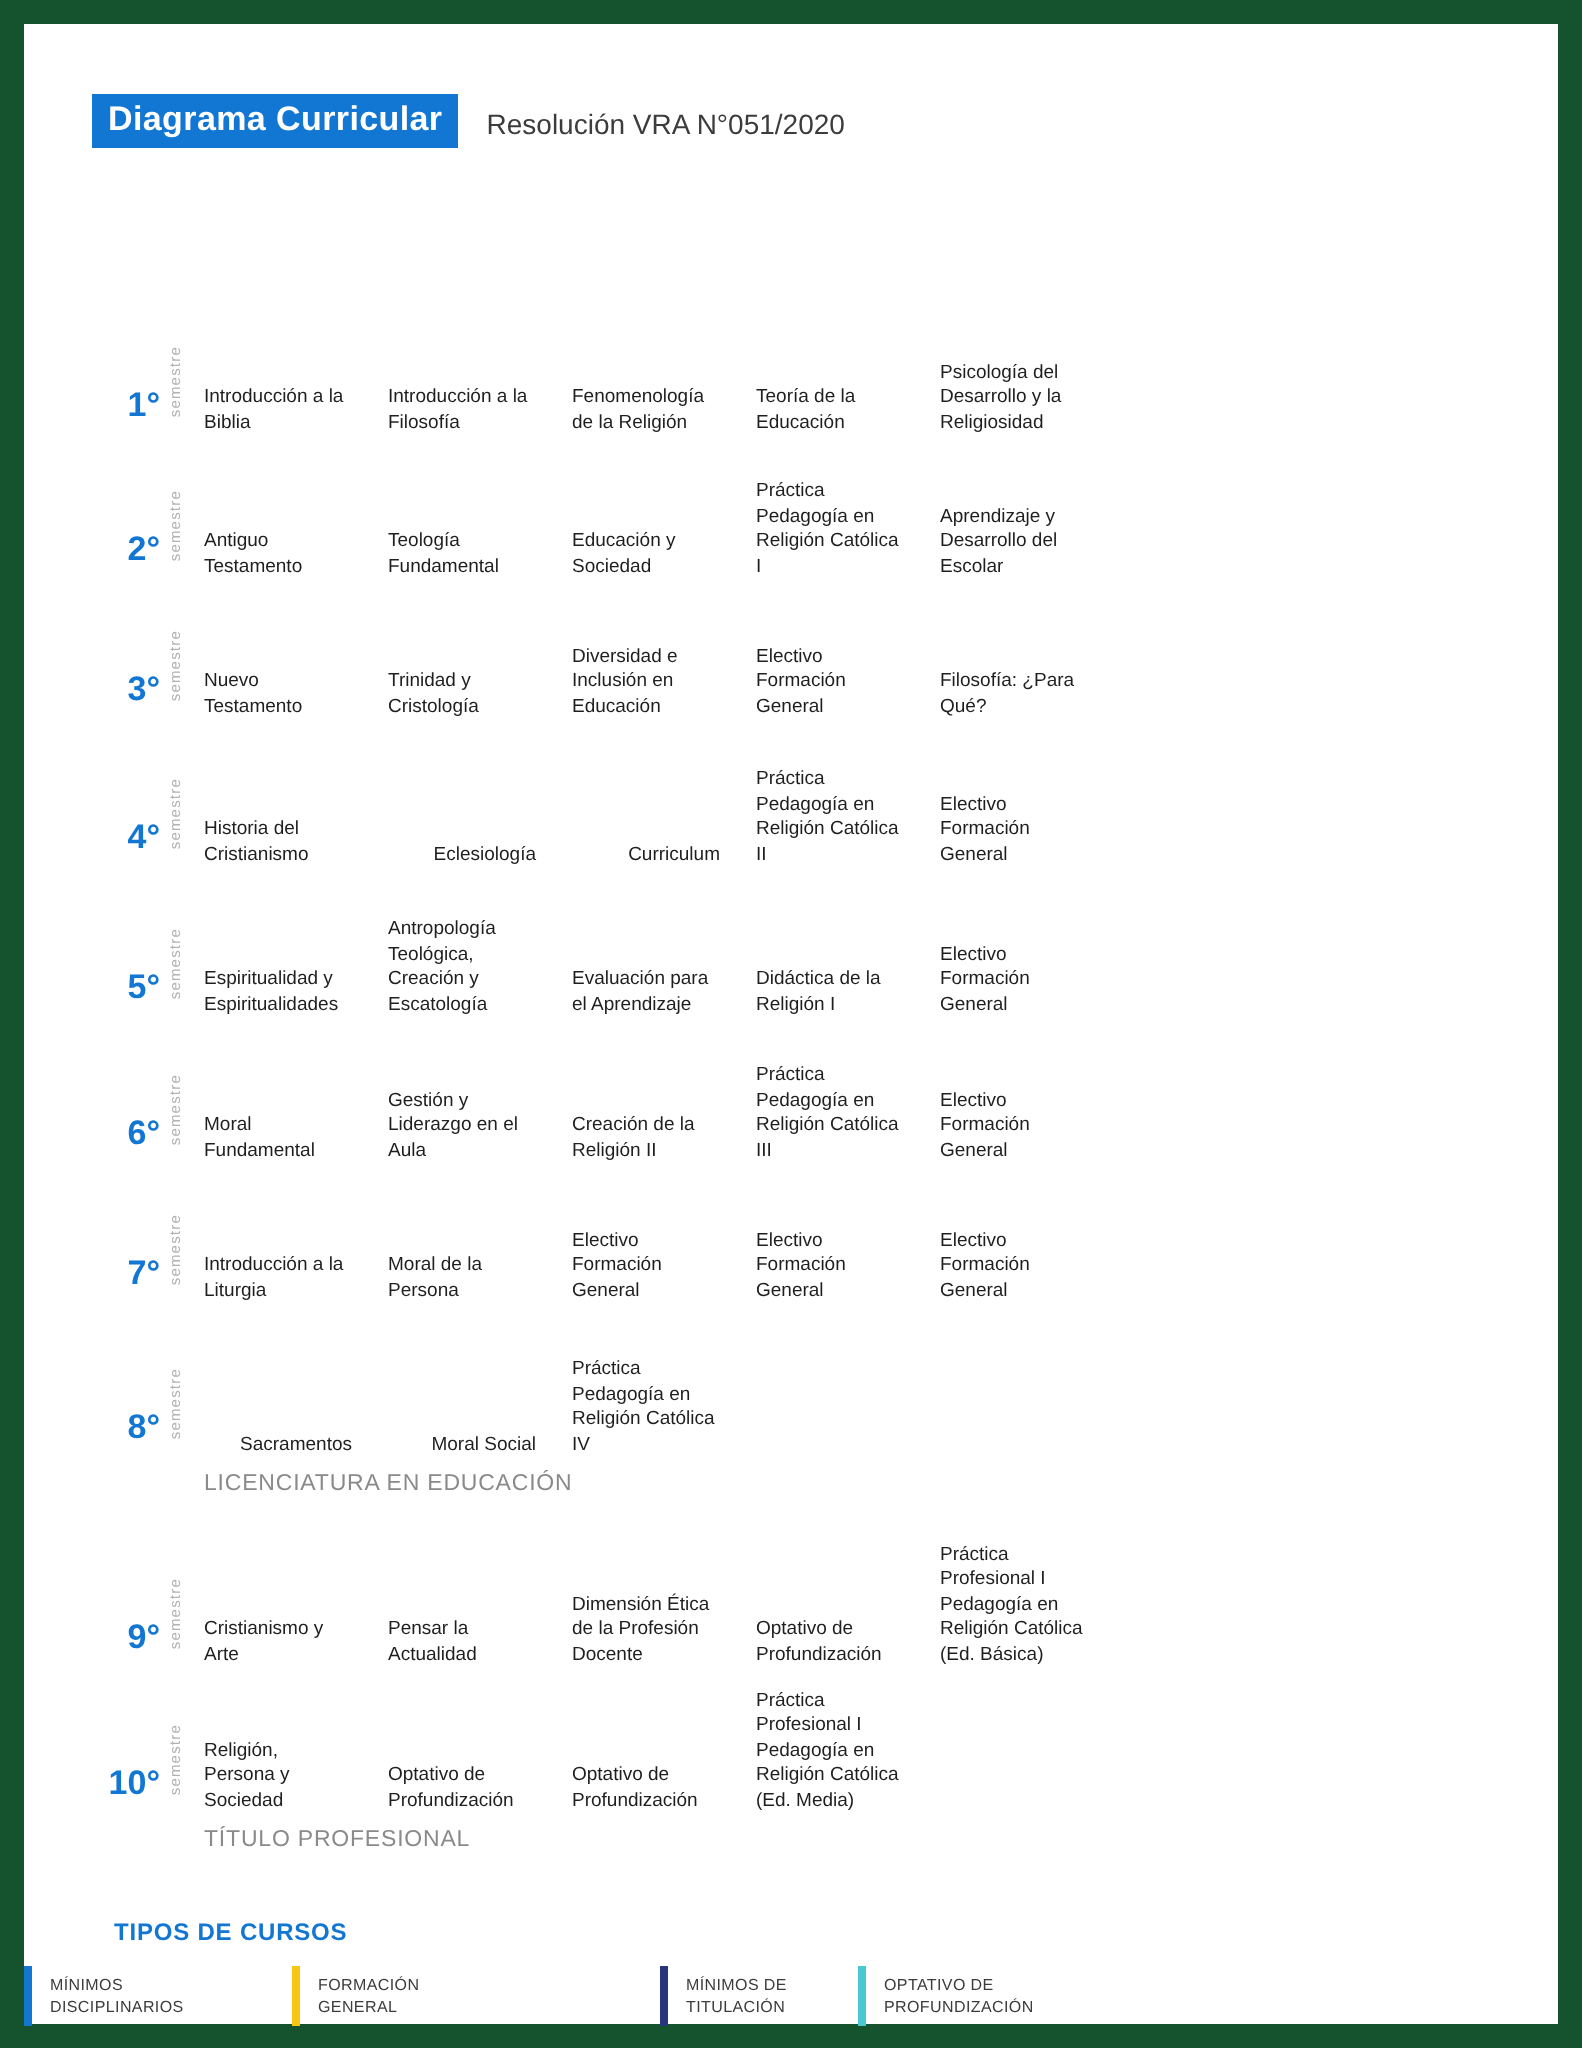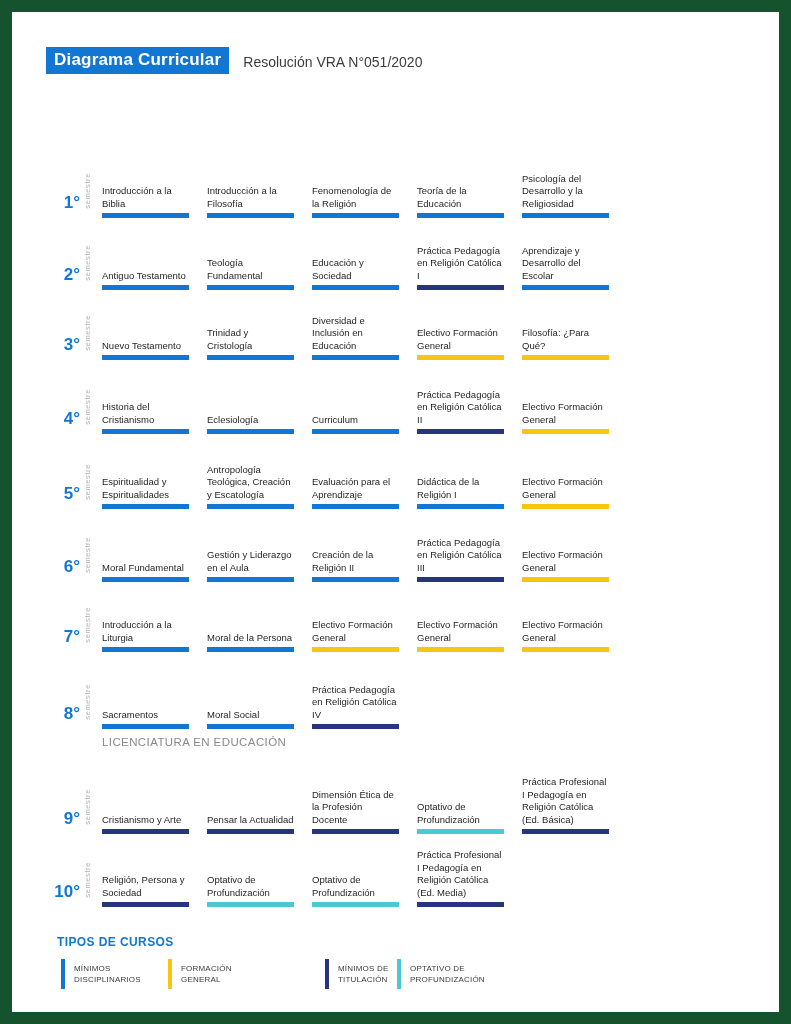--- a/index.html
+++ b/index.html
@@ -9,28 +9,28 @@
 
   .title-row { margin:35px 0 0 34px; display:flex; align-items:flex-end; }
   .title-box { background:#1276d3; color:#fff; font-weight:bold; font-size:17px; padding:3px 8px 4px 8px; letter-spacing:0.2px; }
   .resolution { font-size:14px; color:#3c3c3c; margin-left:14px; padding-bottom:4px; }
 
   .semesters { margin-top:60px; }
   .sem-row { position:relative; display:flex; align-items:flex-end; padding-left:90px; }
   .sem-label { position:absolute; left:14px; bottom:8px; width:66px; display:flex; align-items:flex-end; justify-content:flex-end; }
   .sem-num { font-size:17px; font-weight:bold; color:#1276d3; line-height:15px; }
   .sem-word { writing-mode:vertical-rl; transform:rotate(180deg); font-size:7.5px; color:#b2b2b2; letter-spacing:0.6px; margin-left:3px; margin-bottom:1px; }
-  .cell { width:87px; margin-right:18px; display:flex; flex-direction:column; justify-content:flex-end; }
+  .cell { width:87px; margin-right:5px; display:flex; flex-direction:row; justify-content:flex-end;gap:13px; }
   .course-name { font-size:9.5px; line-height:12.5px; color:#1f1f1f; }
   .course-bar { height:5px; margin-top:3px; }
   .milestone { margin:7px 16px 0 90px; font-size:11.5px; color:#8a8a8a; letter-spacing:0.4px; height:17px; }
 
   .legend { margin:28px 0 0 0; }
   .legend-title { margin-left:45px; font-size:12px; font-weight:bold; color:#1276d3; letter-spacing:0.4px; }
-  .legend-items { display:flex; margin-left:49px; margin-top:10px; }
+  .legend-items { display:flex; margin-top:10px;gap:27px; }
   .legend-item { display:flex; align-items:center; }
   .legend-item:nth-child(1) { width:107px; }
   .legend-item:nth-child(2) { width:157px; }
   .legend-item:nth-child(3) { width:72px; }
   .legend-bar { width:4px; height:30px; margin-right:9px; flex:none; }
   .legend-label { font-size:8px; line-height:11px; color:#3c3c3c; letter-spacing:0.2px; max-width:86px; }
 </style>
 </head>
 <body>
 
@@ -285,20 +285,21 @@
   </div>
           <div class="cell">
     <div class="course-name">Optativo de Profundización</div>
     <div class="course-bar" style="background: rgb(74, 201, 211);"></div>
   </div>
           <div class="cell">
     <div class="course-name">Práctica Profesional I Pedagogía en Religión Católica (Ed. Media)</div>
     <div class="course-bar" style="background: rgb(38, 53, 125);"></div>
   </div>
         </div>
+        <div class="milestone">TÍTULO PROFESIONAL</div>
       </div>
 
     <div class="legend">
       <div class="legend-title">TIPOS DE CURSOS</div>
       <div class="legend-items" id="legend-items">
           <div class="legend-item">
     <div class="legend-bar" style="background: rgb(18, 118, 211);"></div>
     <div class="legend-label">MÍNIMOS DISCIPLINARIOS</div>
   </div>
           <div class="legend-item">

